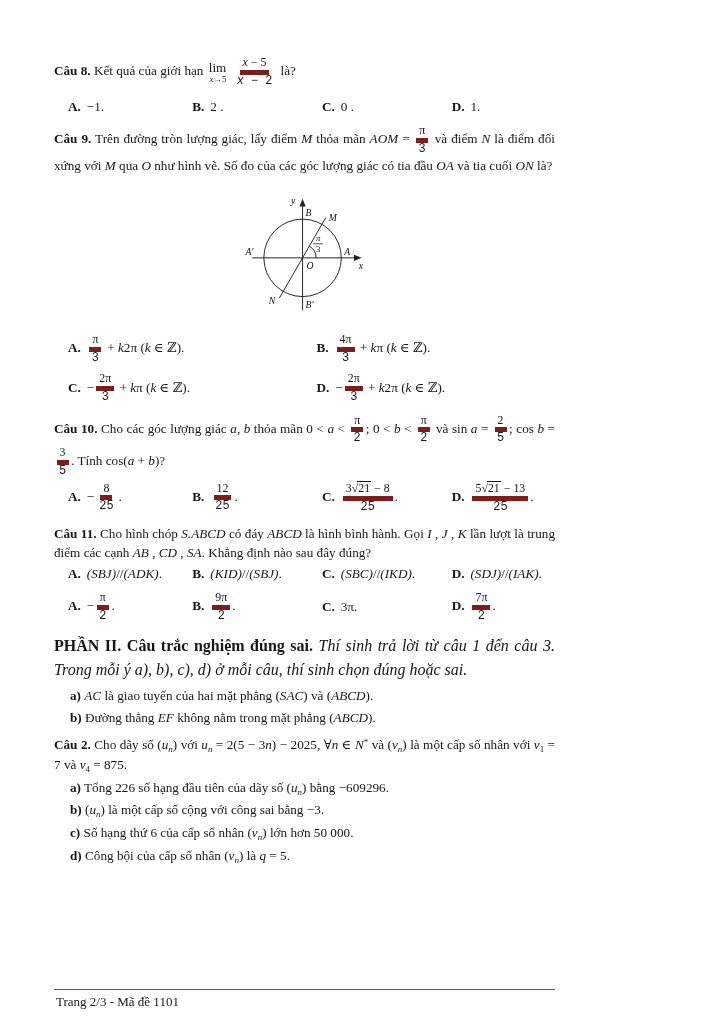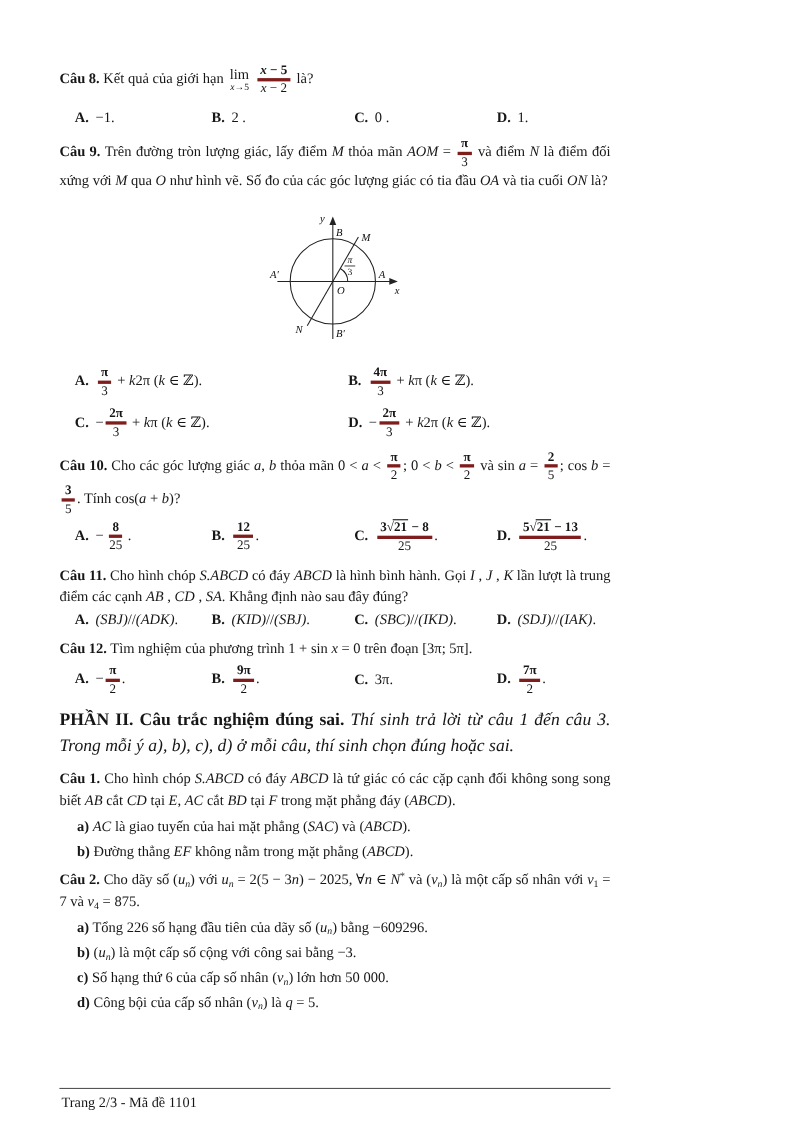--- a/index.html
+++ b/index.html
@@ -16,22 +16,22 @@
   
   .options{display:grid;margin:3px 0 9px 0;padding-left:14px;column-gap:10px;row-gap:7px;
            font-size:13.2px;align-items:center;}
   .options.c4{grid-template-columns:1.05fr 1.1fr 1.1fr 0.95fr;}
   .options.c2{grid-template-columns:1fr 1fr;}
   .option{white-space:nowrap;}
   .opt-letter{font-weight:bold;margin-right:6px;}
   
   .frac{display:inline-flex;flex-direction:column;align-items:center;vertical-align:middle;
         margin:0 2px;line-height:1.15;font-size:0.9em;text-align:center;}
-  .fnum{border-bottom:3px solid #7f1d1d;padding:0 3px;font-weight:bold;}
-  .fden{padding:0 3px;}
+  .fnum{border-bottom:5px solid #7f1d1d;padding:0 3px;}
+  .fden{padding:0 3px;font-family:Liberation Mono, monospace;}
   .ud{display:inline-flex;flex-direction:column;align-items:flex-end;vertical-align:middle;
       line-height:1;margin:12px 2px;}
   .udb{font-size:0.66em;margin-top:1px;}
   .sqrt{display:inline-flex;align-items:baseline;white-space:nowrap;}
   .rad{margin-right:-1px;}
   .rcd{border-top:1px solid #161616;padding:0 1px;}
   sub{font-size:0.68em;vertical-align:-0.28em;line-height:0;}
   sup{font-size:0.68em;vertical-align:0.5em;line-height:0;}
   
   .diagram{text-align:center;margin:4px 0 2px 0;}
@@ -157,42 +157,40 @@
         <div class="question">
           <p class="stem"><b>Câu 11.</b> Cho hình chóp <i>S.ABCD</i> có đáy <i>ABCD</i> là hình bình hành. Gọi <i>I</i> , <i>J</i> , <i>K</i> lần lượt là trung điểm các cạnh <i>AB</i> , <i>CD</i> , <i>SA</i>. Khẳng định nào sau đây đúng?</p>
           <div class="options c4">
             <span class="option"><b class="opt-letter">A.</b><span class="opt-body"><i>(SBJ)</i>//<i>(ADK)</i>.</span></span>
             <span class="option"><b class="opt-letter">B.</b><span class="opt-body"><i>(KID)</i>//<i>(SBJ)</i>.</span></span>
             <span class="option"><b class="opt-letter">C.</b><span class="opt-body"><i>(SBC)</i>//<i>(IKD)</i>.</span></span>
             <span class="option"><b class="opt-letter">D.</b><span class="opt-body"><i>(SDJ)</i>//<i>(IAK)</i>.</span></span>
           </div>
         </div>
         <div class="question">
-          <p class="stem"><b>Câu 12.</b> Tìm nghiệm của phương trình 1 + sin <i>x</i> = 0 trên đoạn [3π; 5π].</p>
           <div class="options c4">
             <span class="option"><b class="opt-letter">A.</b><span class="opt-body">−<span class="frac">
                   <span class="fnum">π</span>
                   <span class="fden">2</span>
                 </span>.</span></span>
             <span class="option"><b class="opt-letter">B.</b><span class="opt-body"><span class="frac">
                   <span class="fnum">9π</span>
                   <span class="fden">2</span>
                 </span>.</span></span>
             <span class="option"><b class="opt-letter">C.</b><span class="opt-body">3π.</span></span>
             <span class="option"><b class="opt-letter">D.</b><span class="opt-body"><span class="frac">
                   <span class="fnum">7π</span>
                   <span class="fden">2</span>
                 </span>.</span></span>
           </div>
         </div>
       </section>
     <p class="part2-heading"><b>PHẦN II. Câu trắc nghiệm đúng sai. </b><i>Thí sinh trả lời từ câu 1 đến câu 3. Trong mỗi ý a), b), c), d) ở mỗi câu, thí sinh chọn đúng hoặc sai.</i></p>
     <section id="part2">
         <div class="question">
-          <p class="stem"><b>Câu 1.</b> Cho hình chóp <i>S.ABCD</i> có đáy <i>ABCD</i> là tứ giác có các cặp cạnh đối không song song biết <i>AB</i> cắt <i>CD</i> tại <i>E</i>, <i>AC</i> cắt <i>BD</i> tại <i>F</i> trong mặt phẳng đáy (<i>ABCD</i>).</p>
           <p class="sub-item"><b>a)</b> <i>AC</i> là giao tuyến của hai mặt phẳng (<i>SAC</i>) và (<i>ABCD</i>).</p>
           <p class="sub-item"><b>b)</b> Đường thẳng <i>EF</i> không nằm trong mặt phẳng (<i>ABCD</i>).</p>
         </div>
         <div class="question">
           <p class="stem"><b>Câu 2.</b> Cho dãy số (<i>u</i><sub><i>n</i></sub>) với <i>u</i><sub><i>n</i></sub> = 2(5 − 3<i>n</i>) − 2025, ∀<i>n</i> ∈ <i>N</i><sup>*</sup> và (<i>v</i><sub><i>n</i></sub>) là một cấp số nhân với <i>v</i><sub>1</sub> = 7 và <i>v</i><sub>4</sub> = 875.</p>
           <p class="sub-item"><b>a)</b> Tổng 226 số hạng đầu tiên của dãy số (<i>u</i><sub><i>n</i></sub>) bằng −609296.</p>
           <p class="sub-item"><b>b)</b> (<i>u</i><sub><i>n</i></sub>) là một cấp số cộng với công sai bằng −3.</p>
           <p class="sub-item"><b>c)</b> Số hạng thứ 6 của cấp số nhân (<i>v</i><sub><i>n</i></sub>) lớn hơn 50 000.</p>
           <p class="sub-item"><b>d)</b> Công bội của cấp số nhân (<i>v</i><sub><i>n</i></sub>) là <i>q</i> = 5.</p>
         </div>

